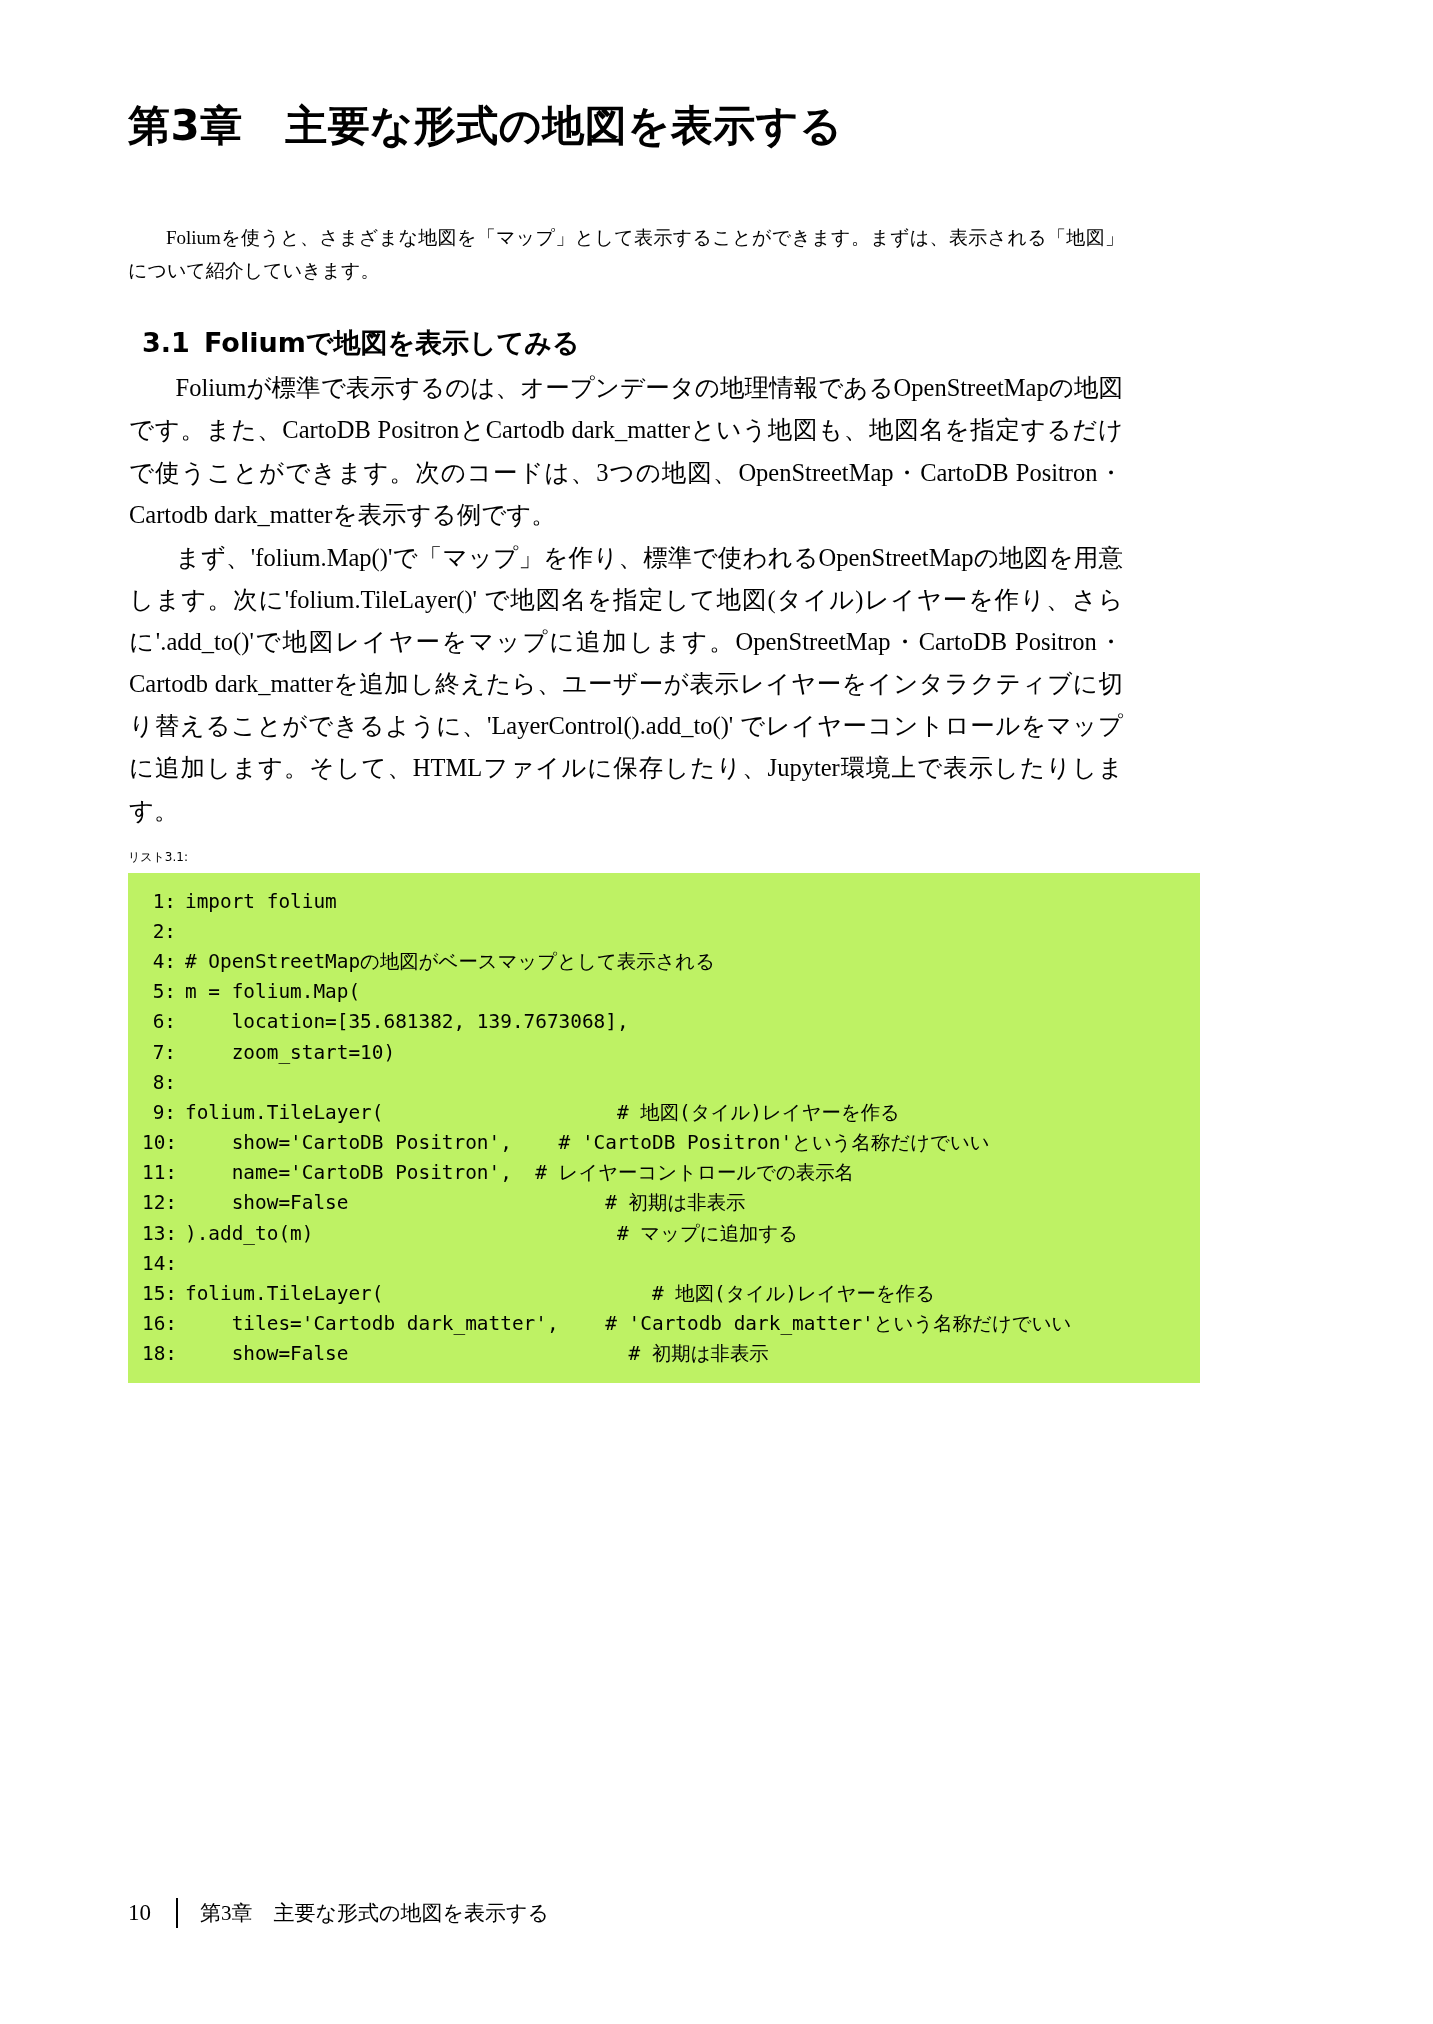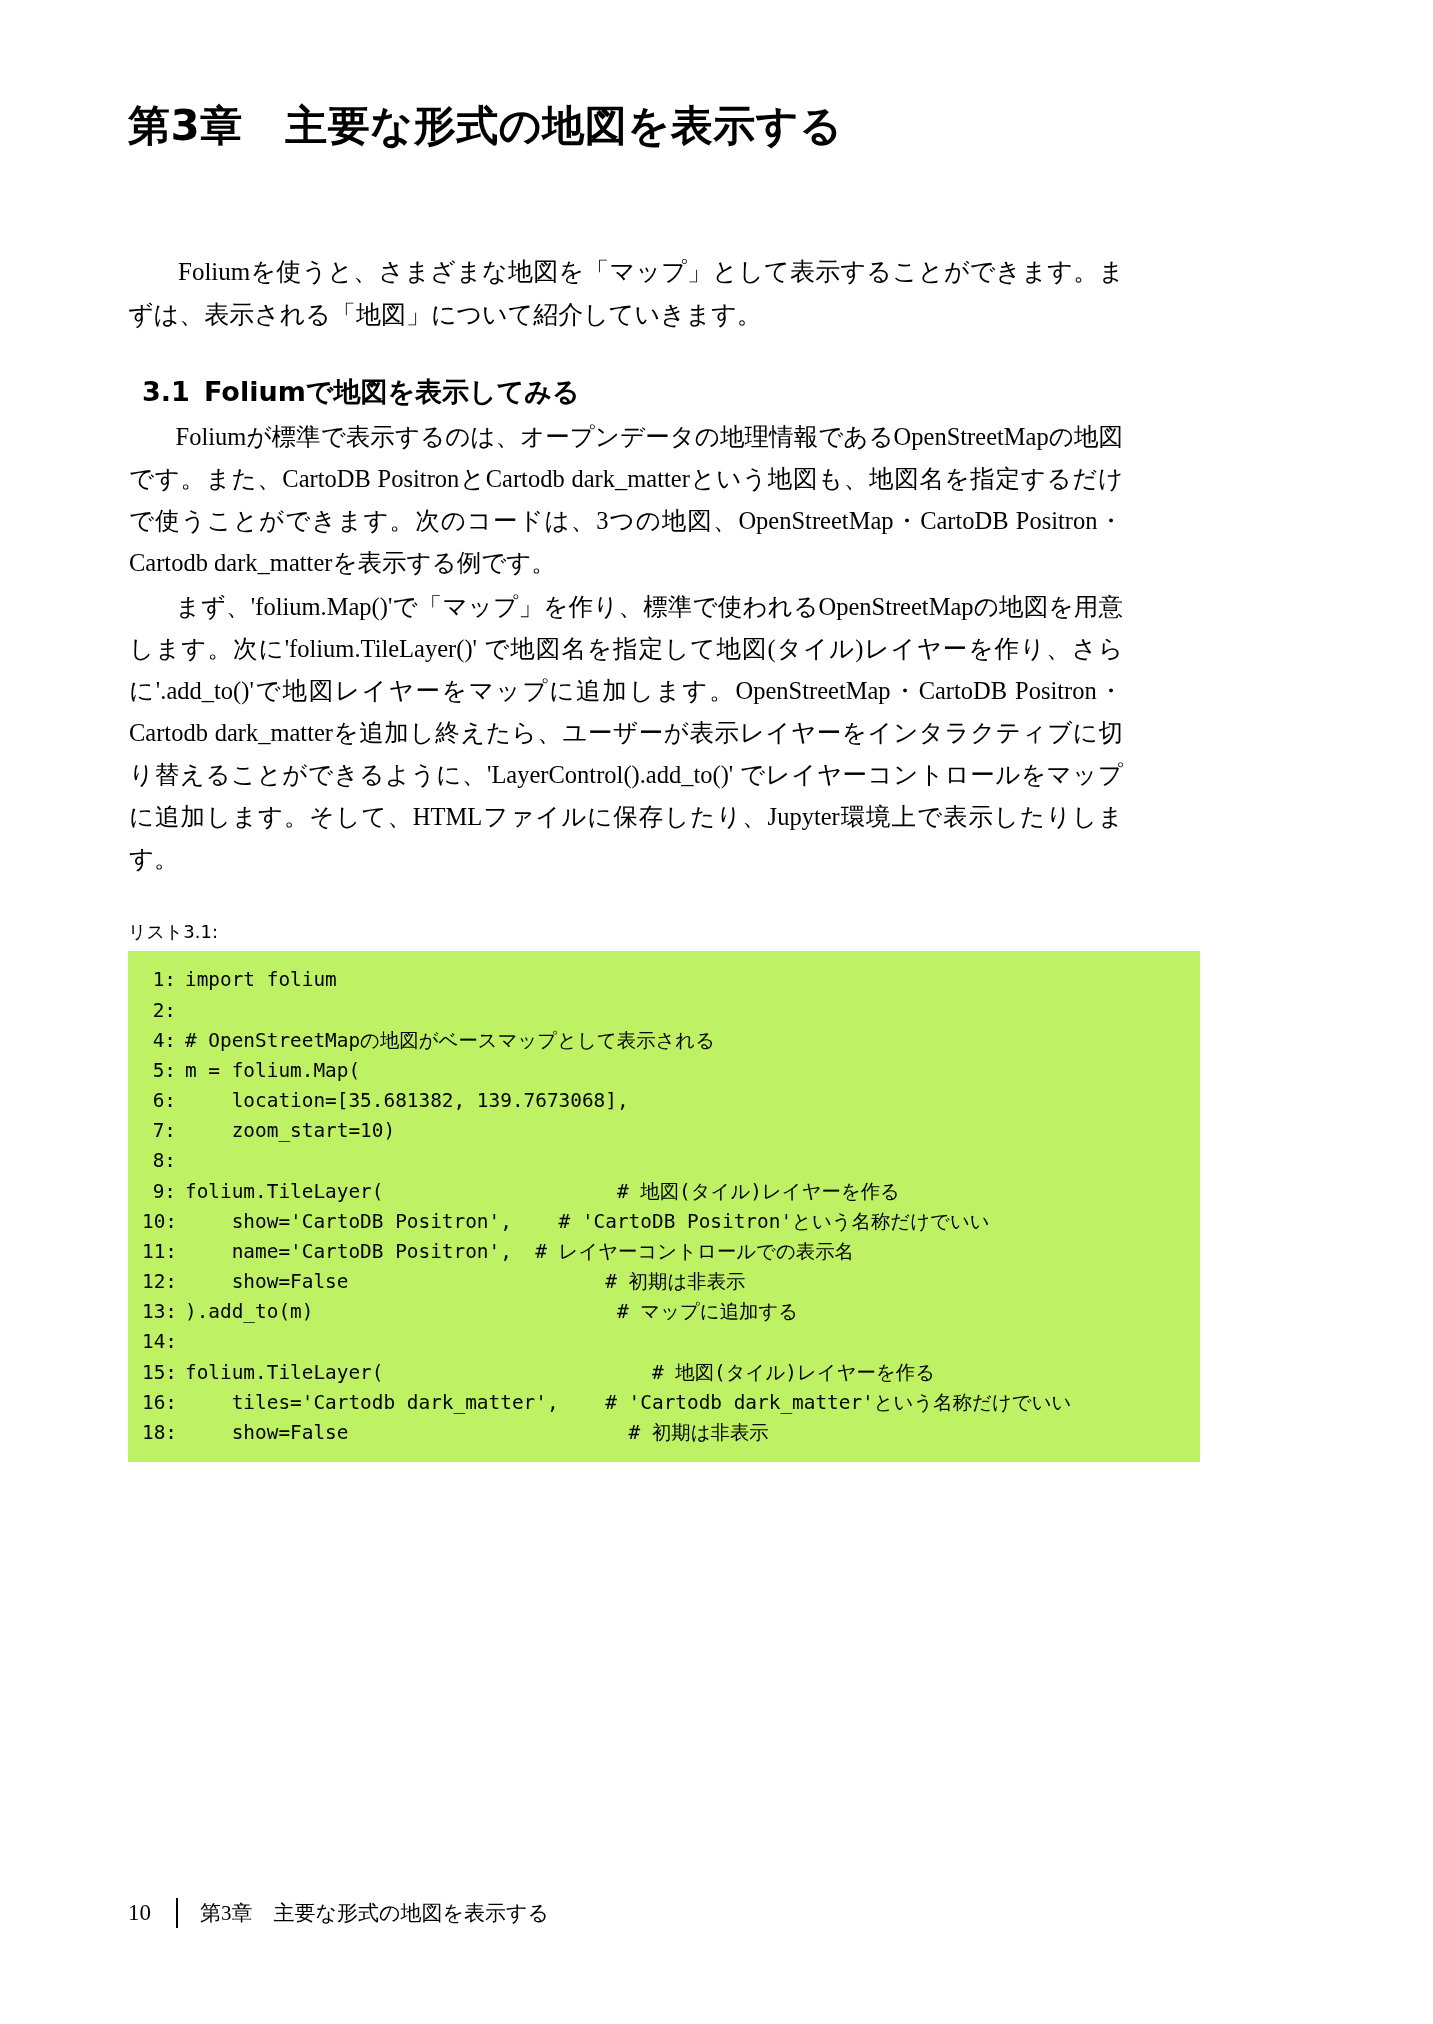--- a/index.html
+++ b/index.html
@@ -31,22 +31,22 @@
     font-weight: bold;
     letter-spacing: 0.5px;
     margin: 0;
     padding-top: 98px;
     color: #000;
     white-space: pre;
   }
 
   
   .intro {
-    margin-top: 96px;
-    font-size: 25px;
+    margin-top: 68px;
+    font-size: 19px;
     line-height: 1.72;
     text-align: justify;
     text-indent: 2em;
   }
 
   
   .section-heading {
     font-family: "DejaVu Sans", sans-serif;
     font-size: 27px;
     font-weight: bold;
@@ -65,22 +65,22 @@
     font-size: 24.5px;
     line-height: 1.72;
     text-align: justify;
     text-indent: 1.9em;
     margin: 1px;
   }
 
   
   .listing-caption {
     font-family: "DejaVu Sans", sans-serif;
-    font-size: 18px;
-    margin-top: 40px;
+    font-size: 12px;
+    margin-top: 17px;
     margin-bottom: 7px;
   }
 
   
   .code-block {
     background: #bef264;
     padding: 14px 0 14px 0;
     font-family: "DejaVu Sans Mono", monospace;
     font-size: 19.4px;
     line-height: 1.555;

